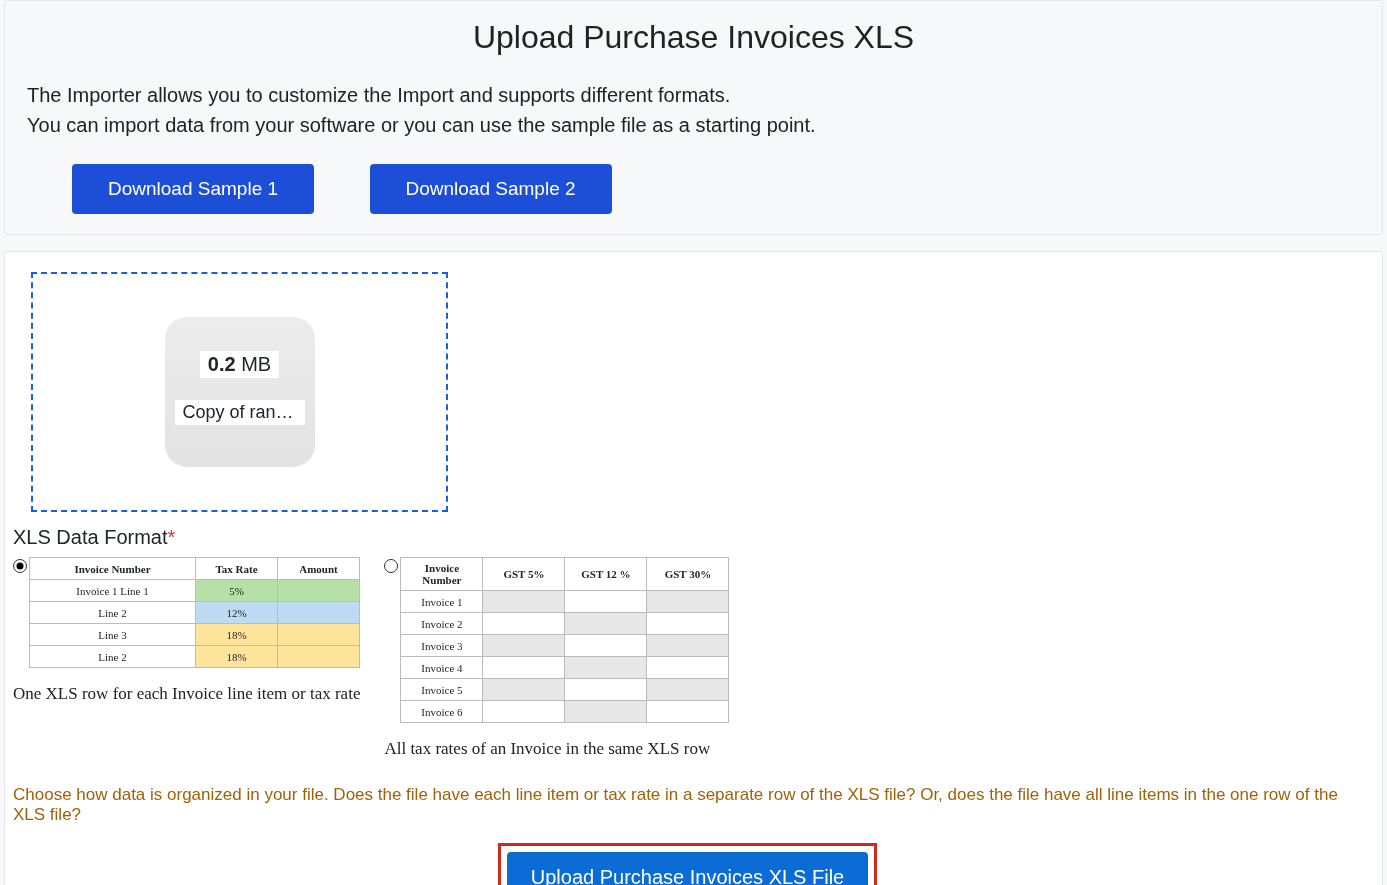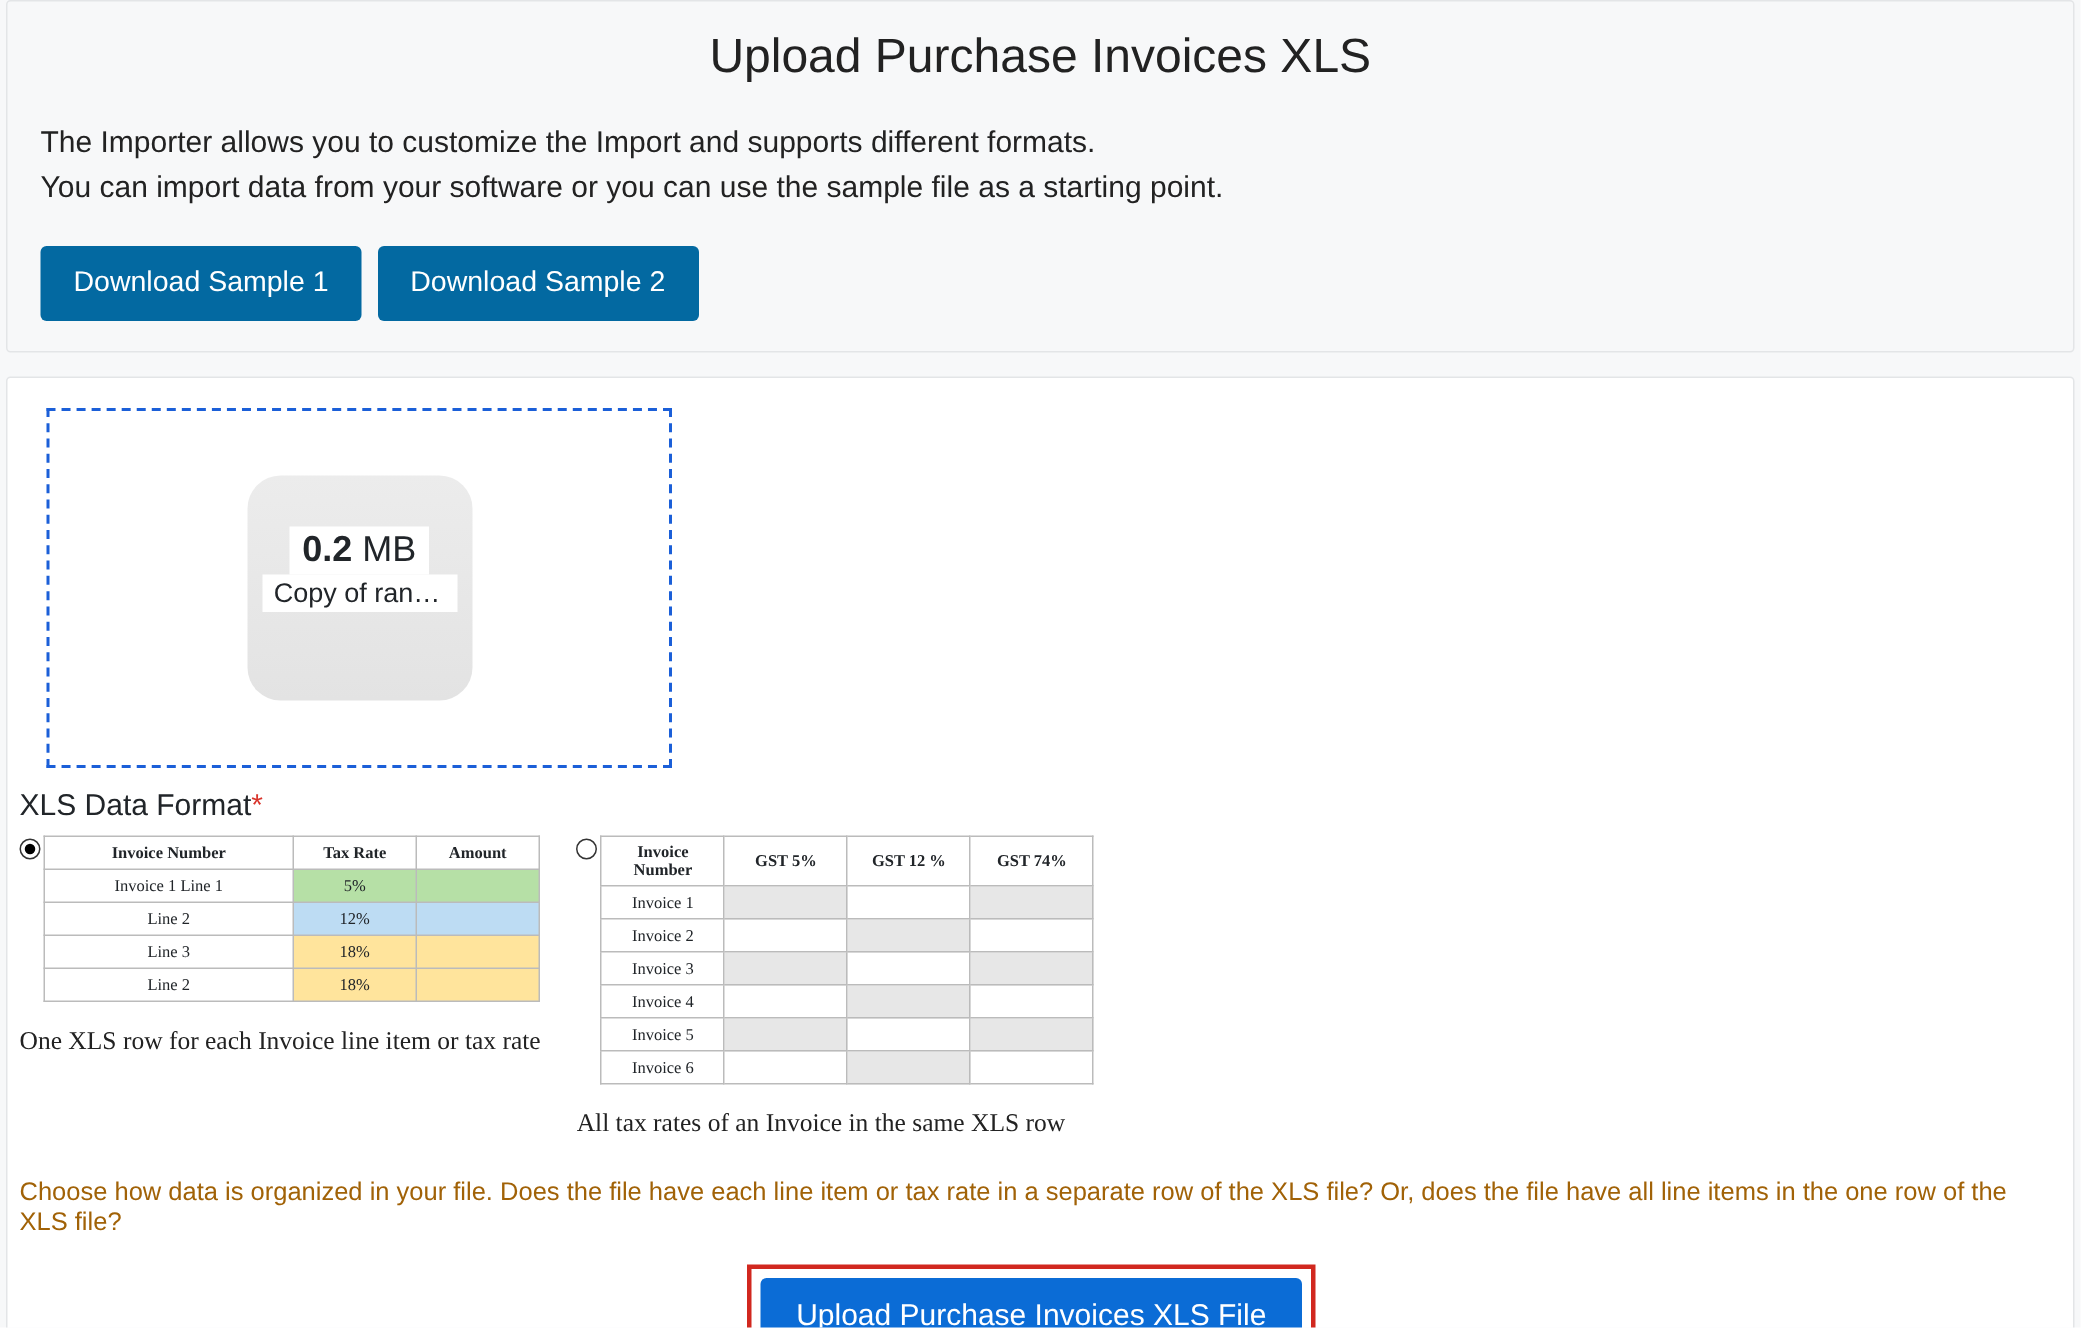--- a/index.html
+++ b/index.html
@@ -24,28 +24,29 @@
       color: #222;
       margin-bottom: 24px;
     }
     .intro-text {
       font-size: 20px;
       color: #222;
       line-height: 1.5;
       margin-bottom: 24px;
     }
     .btn-teal {
-      background: #0369a1;
+      background: #1d4ed8;
       color: #fff;
       border: none;
       border-radius: 4px;
-      padding: 14px 22px;
+      padding: 14px 36px;
       font-size: 19px;
       cursor: pointer;
       margin-right: 6px;
+      margin-left: 45px;
     }
     .lower-panel {
       background: #fff;
       border: 1px solid #e3e5e7;
       border-radius: 3px;
       margin: 16px 4px 0 4px;
       padding: 20px 20px 20px 8px;
     }
     .dropzone {
       width: 417px;
@@ -63,21 +64,22 @@
       border-radius: 22px;
       display: flex;
       flex-direction: column;
       align-items: center;
       justify-content: flex-start;
       padding-top: 34px;
     }
     .file-size-box {
       background: #fff;
       padding: 2px 8px;
-      font-size: 24px;
+      font-size: 20px;
+      margin-bottom: 22px;
     }
     .file-size-box .num { font-weight: 700; }
     .file-name-box {
       background: #fff;
       padding: 2px 8px;
       font-size: 18px;
       max-width: 130px;
       overflow: hidden;
       text-overflow: ellipsis;
       white-space: nowrap;
@@ -218,21 +220,21 @@
 
     <div class="format-option">
       <div class="radio-row">
         <span class="radio"></span>
         <table class="mini-table t2">
           <thead>
               <tr id="t2-head">
                 <th>Invoice Number</th>
                 <th>GST 5%</th>
                 <th>GST 12 %</th>
-                <th>GST 74%</th>
+                <th>GST 30%</th>
               </tr>
             </thead>
           <tbody id="t2-body">
               <tr>
                 <td>Invoice 1</td>
                 <td class="shade"></td>
                 <td></td>
                 <td class="shade"></td>
               </tr>
               <tr>

